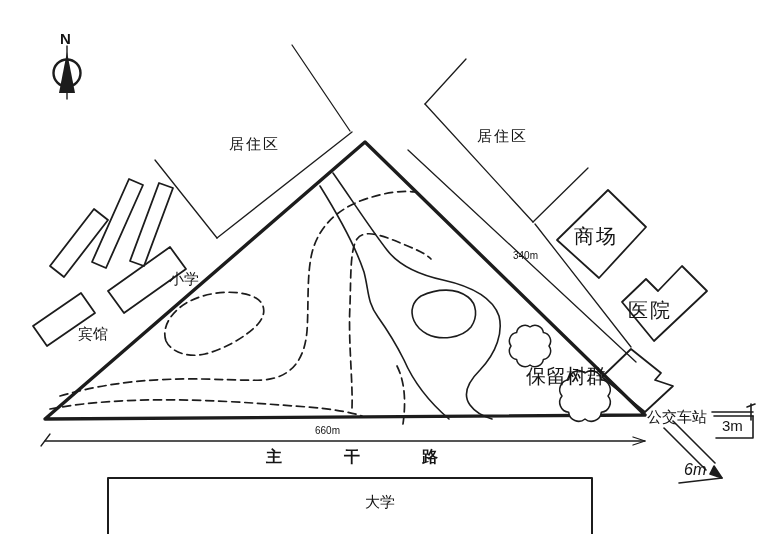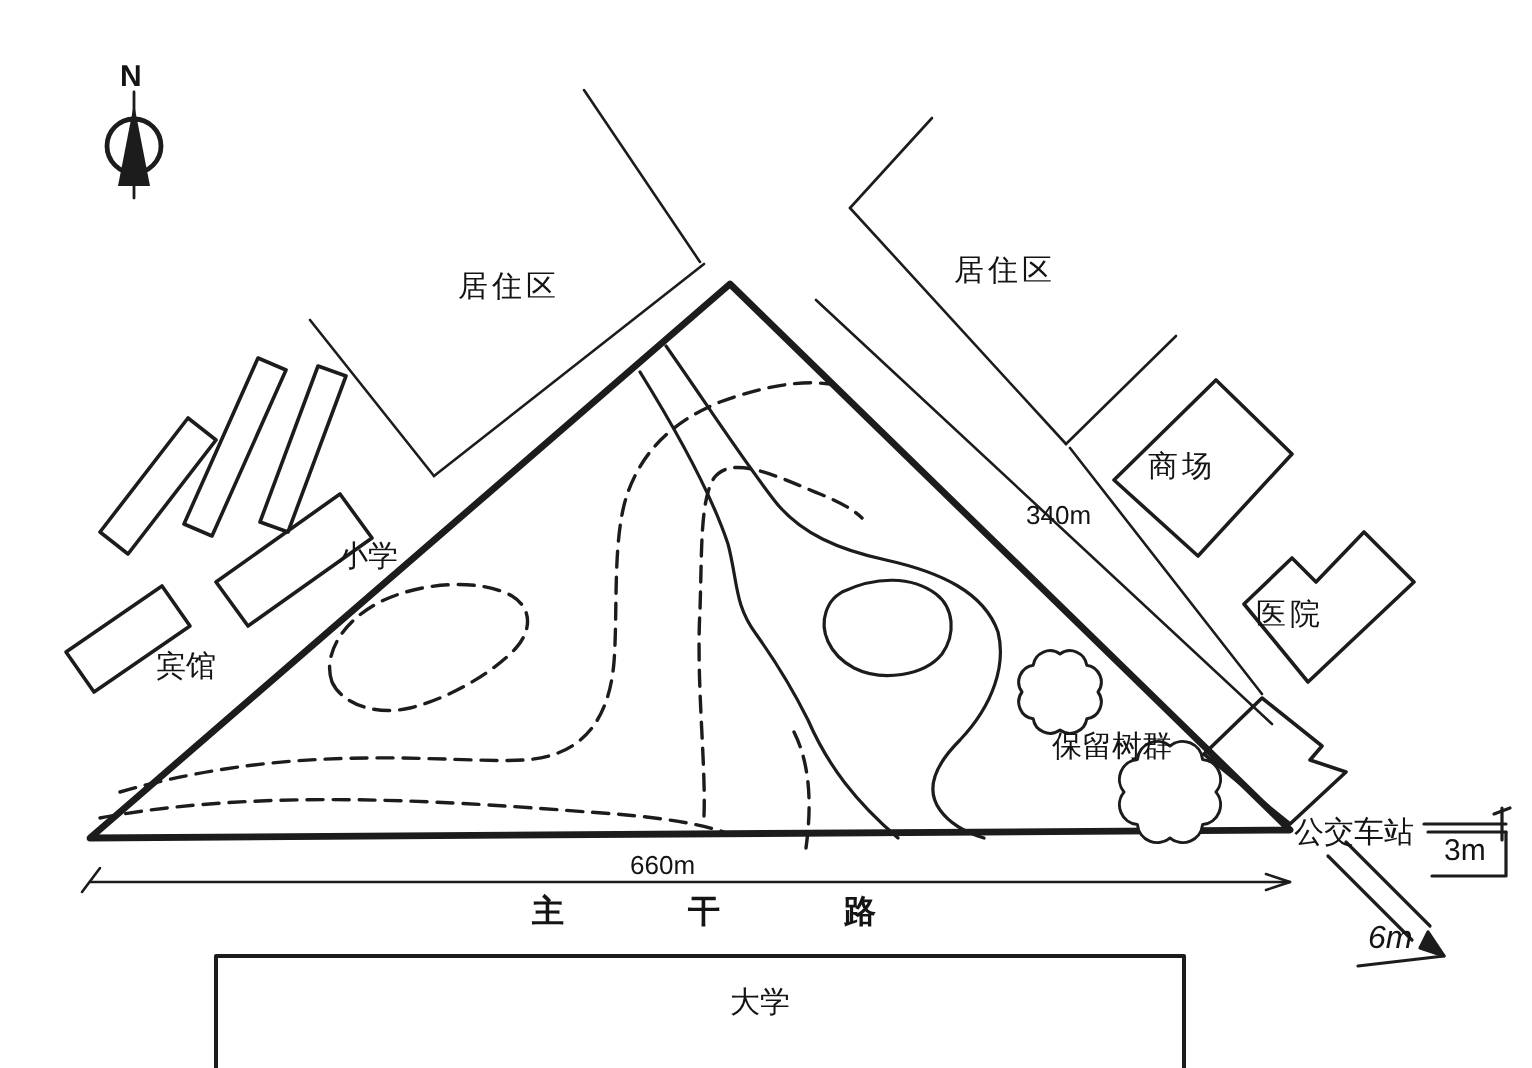--- a/index.html
+++ b/index.html
@@ -1,23 +1,23 @@
 <!DOCTYPE html>
 <html><head>
 <meta charset="utf-8">
 <style>
   html,body{margin:0;padding:0;background:#ffffff;}
   #canvas{position:relative;width:766px;height:534px;background:#ffffff;overflow:hidden;
           font-family:"Liberation Sans","DejaVu Sans",sans-serif;color:#141414;}
   #linework{position:absolute;left:0;top:0;}
   .lbl{position:absolute;white-space:nowrap;color:#141414;line-height:1;}
   .s15{font-size:15px;}
-  .s14{font-size:15px;}
+  .s14{font-size:20px;}
   .s16{font-size:16px;}
-  .dim{font-size:13px;}
+  .dim{font-size:10px;}
   .spaced{letter-spacing:2px;}
 </style>
 </head>
 <body>
 
 <div id="canvas">
 
   <svg id="linework" width="766" height="534" viewBox="0 0 766 534" fill="none" stroke="#1c1c1c" stroke-linecap="round" stroke-linejoin="round">
 
     <g stroke-width="1.7" stroke-dasharray="8 5">

